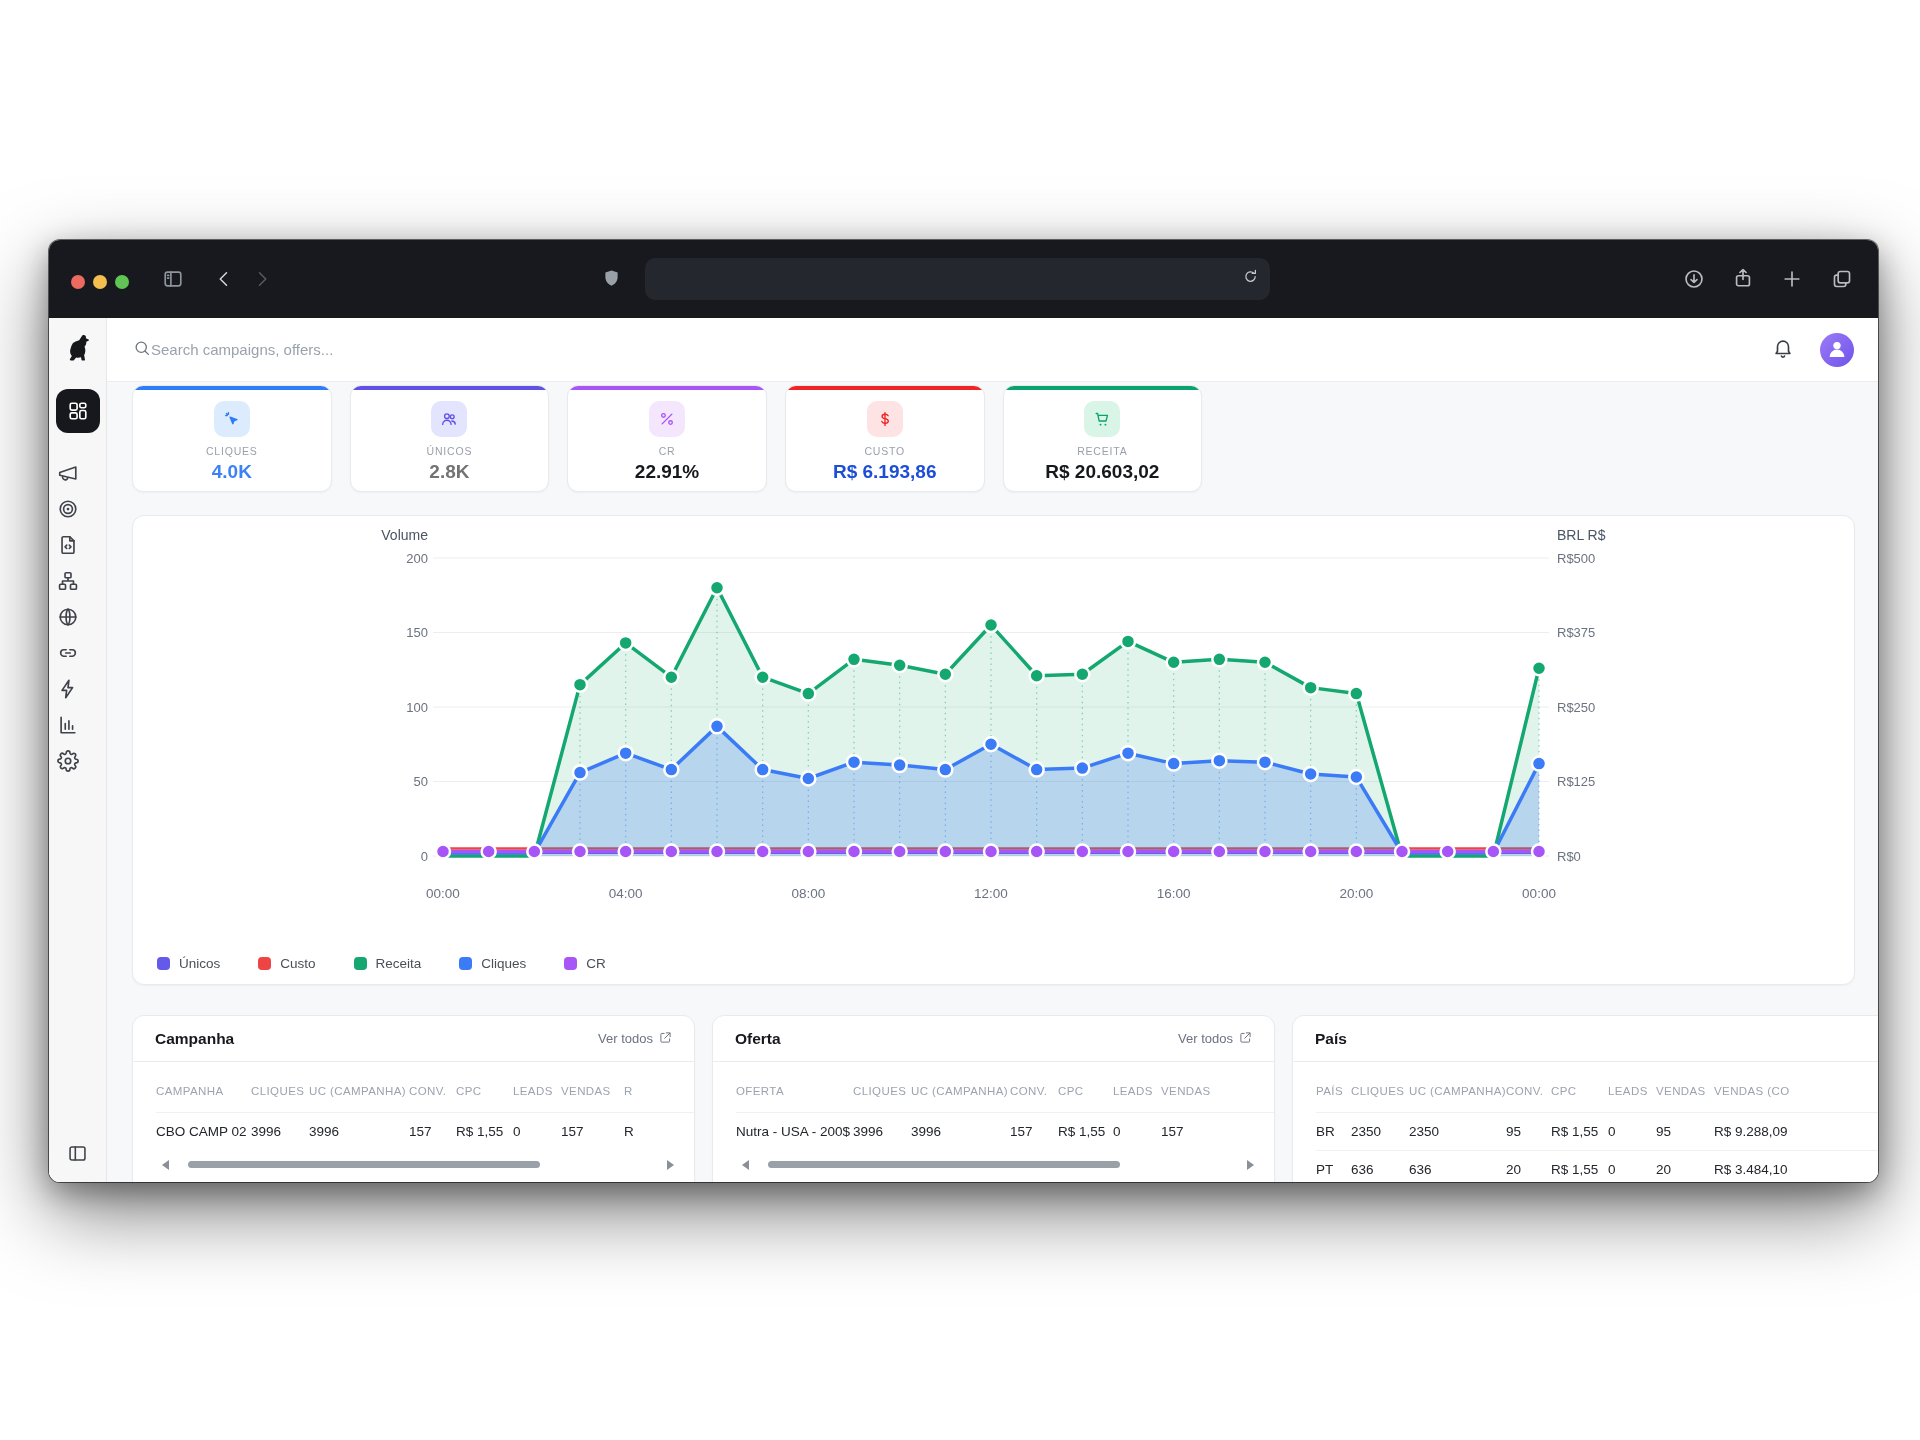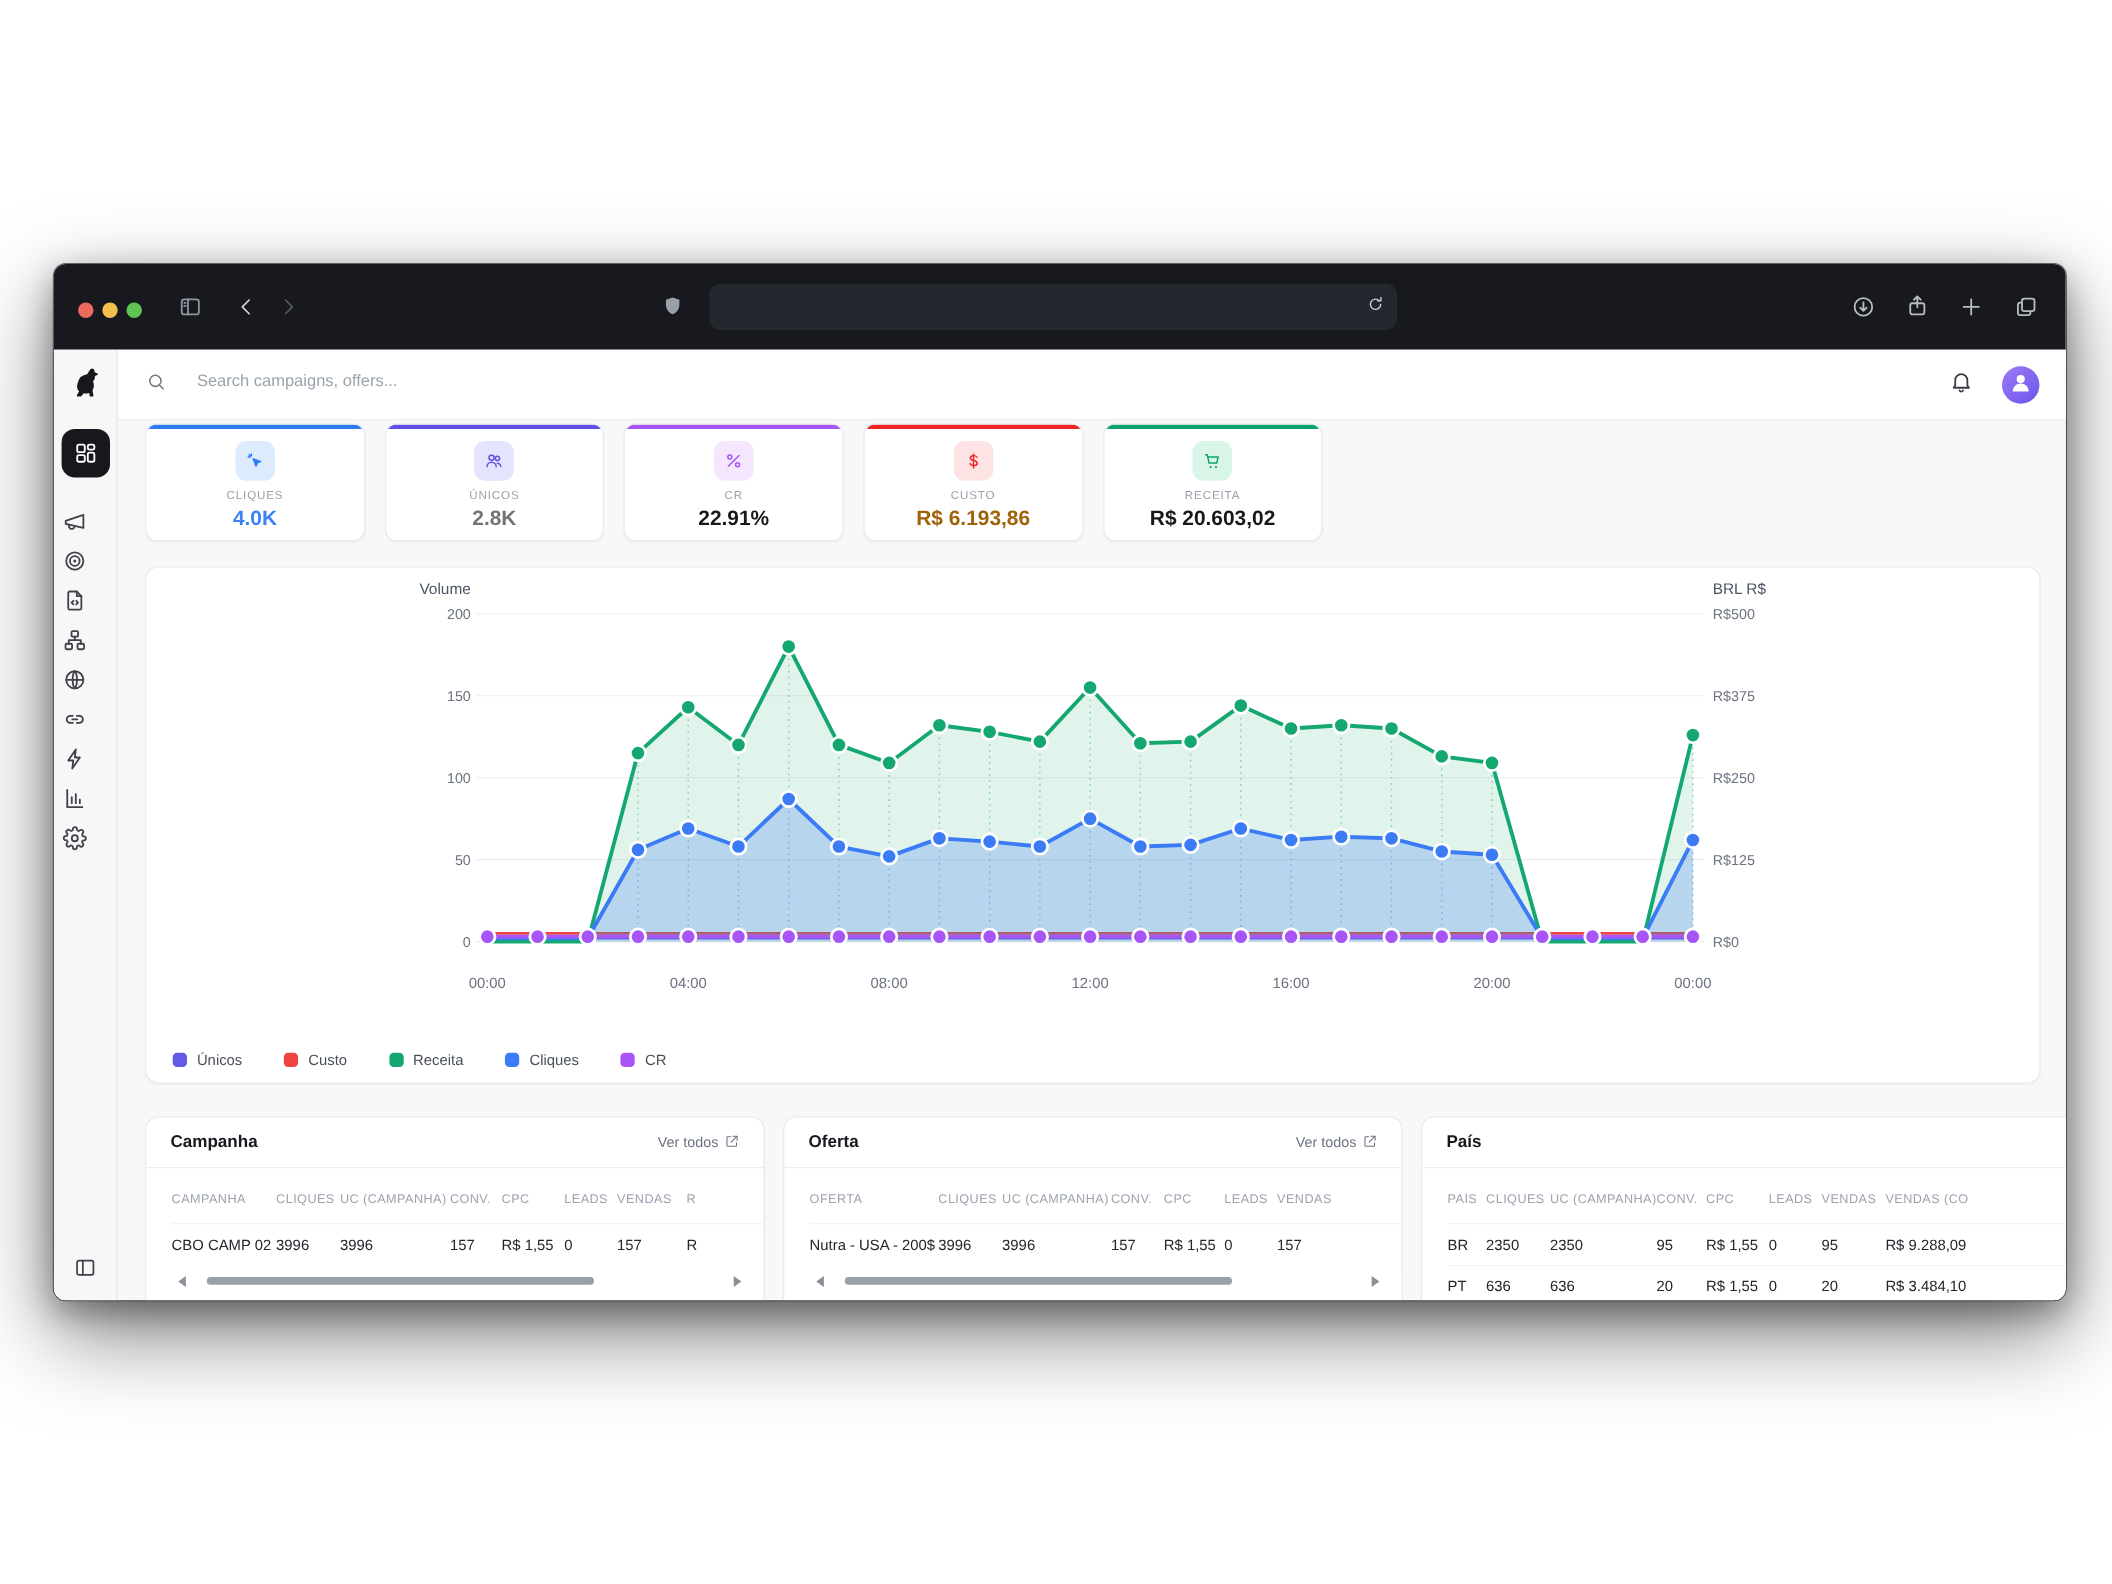--- a/index.html
+++ b/index.html
@@ -29,21 +29,21 @@
   .logo { color:#17181c; margin-bottom:21px; }
   .side-active { width:44px; height:44px; border-radius:12px; background:#17181d; color:#fff;
     display:flex; align-items:center; justify-content:center; }
   .side-btn { width:24px; height:24px; color:#3f424a; display:flex; align-items:center; justify-content:center;
     margin-top:12px; }
   .side-btn.first { margin-top:28px; }
   .side-bottom { margin-top:auto; margin-bottom:14px; color:#3f424a; }
 
   .main { flex:1; display:flex; flex-direction:column; min-width:0; }
   .header { height:63px; flex:none; background:#fff; display:flex; align-items:center; padding:0 24px 0 26px; }
-  .search-wrap { display:flex; align-items:flex-start; gap:28px; flex:1; color:#6f7680; }
+  .search-wrap { display:flex; align-items:center; gap:0; flex:1; color:#6f7680; }
   .search-wrap input { border:none; outline:none; background:transparent; font-size:15px; color:#333;
     width:420px; font-family:"Liberation Sans", sans-serif; }
   .search-wrap input::placeholder { color:#9aa3ad; }
   .bell { color:#3a3f46; margin-right:26px; }
   .avatar { width:34px; height:34px; border-radius:50%; background:linear-gradient(135deg,#9d7bf7 0%,#6d53ea 100%);
     display:flex; align-items:center; justify-content:center; color:#fff; overflow:hidden; }
 
   .content { flex:1; padding:4px 23px 0 25px; overflow:hidden; }
 
   
@@ -291,21 +291,21 @@
             </div>
             <div class="kpi">
               <div class="kpi-accent" style="background:#ef2424"></div>
               <div class="kpi-icon" style="background:#fde3e3;color:#ef2424">
                 <svg width="18" height="18" viewBox="0 0 24 24" fill="none" stroke="currentColor" stroke-width="1.8" stroke-linecap="round" stroke-linejoin="round">
                   <path d="M12 3.5v17"></path>
                   <path d="M16.2 7.6c-.7-1.3-2.2-2-4.2-2-2.3 0-3.9 1.1-3.9 2.9 0 4 8.3 2 8.3 6.2 0 1.9-1.7 3-4.2 3-2.1 0-3.7-.9-4.4-2.4"></path>
                 </svg>
               </div>
               <div class="kpi-label">CUSTO</div>
-              <div class="kpi-value" style="color:#a16207">R$ 6.193,86</div>
+              <div class="kpi-value" style="color:#1d4ed8">R$ 6.193,86</div>
             </div>
             <div class="kpi">
               <div class="kpi-accent" style="background:#0aa36e"></div>
               <div class="kpi-icon" style="background:#d8f5e7;color:#0aa36e">
                 <svg width="18" height="18" viewBox="0 0 24 24" fill="none" stroke="currentColor" stroke-width="1.8" stroke-linecap="round" stroke-linejoin="round">
                   <circle cx="10" cy="19.5" r="1.3" fill="currentColor" stroke="none"></circle>
                   <circle cx="16.6" cy="19.5" r="1.3" fill="currentColor" stroke="none"></circle>
                   <path d="M4.2 4.6h1.9l2.1 10h9.2l1.9-7.4H7"></path>
                 </svg>
               </div>

